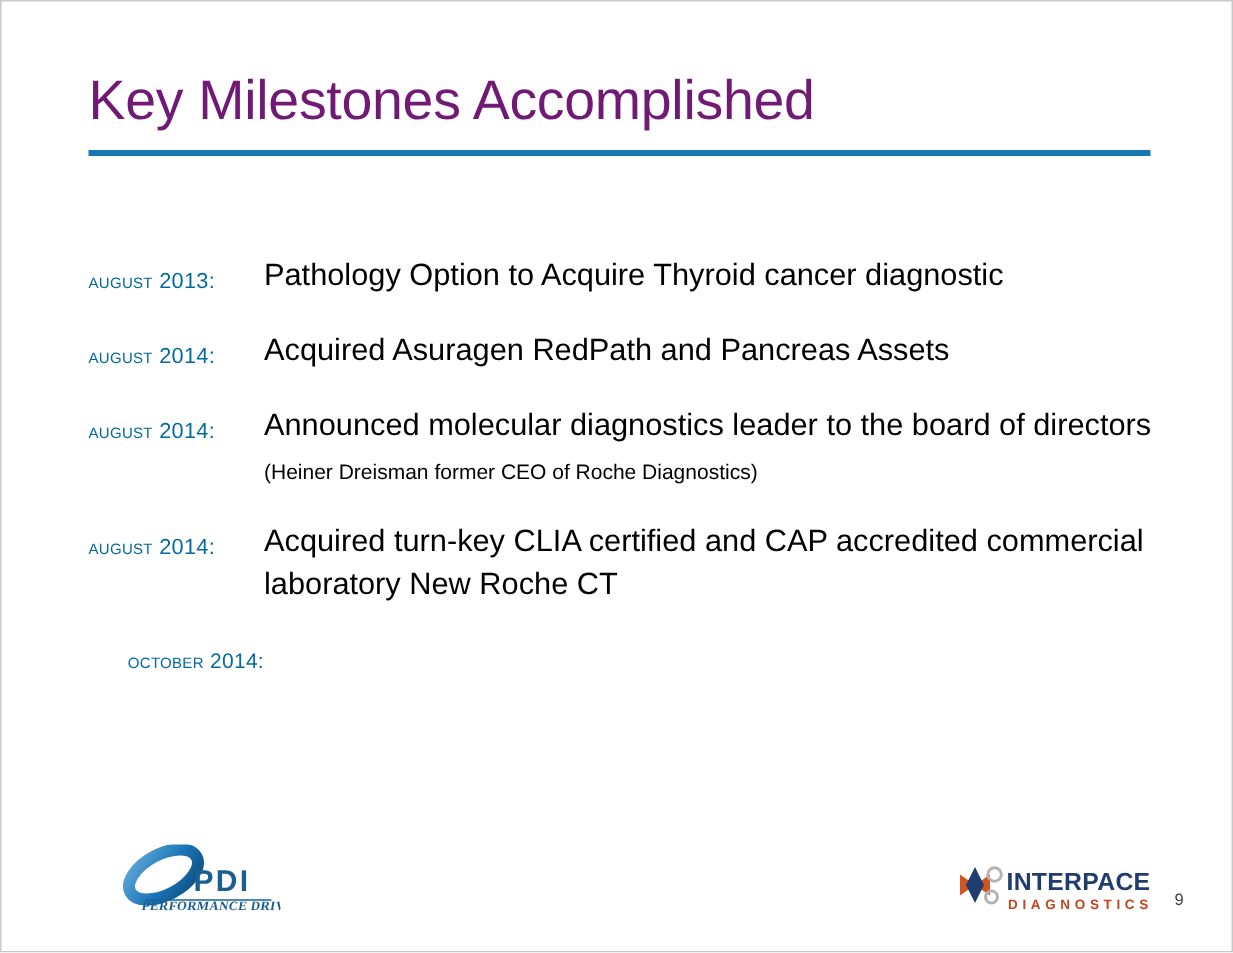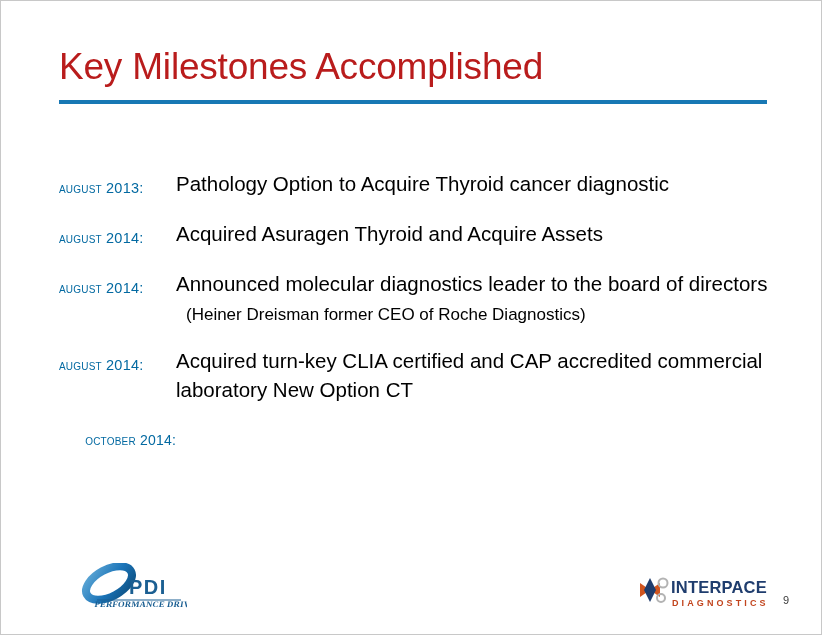--- a/index.html
+++ b/index.html
@@ -25,21 +25,21 @@
   .title-block {
     position: absolute;
     left: 58px;
     top: 44px;
     width: 710px;
   }
   .slide-title {
     font-size: 37px;
     line-height: 44px;
     font-weight: 400;
-    color: #b91c1c;
+    color: #701a75;
     letter-spacing: -0.2px;
     white-space: nowrap;
   }
   .title-rule {
     position: absolute;
     left: 58px;
     top: 99px;
     width: 708px;
     height: 4px;
     background: #1878b4;
@@ -76,22 +76,21 @@
     font-size: 14px;
     text-align: right;
   }
   .m-body {
     flex: 1 1 auto;
     font-size: 20.5px;
     line-height: 29px;
     color: #000000;
   }
   .m-body .paren {
-    font-size: 17px;
-    margin-left: 10px;
+    font-size: 14px;
   }
 
   
   .pdi-logo {
     position: absolute;
     left: 76px;
     top: 562px;
     width: 110px;
     height: 48px;
   }
@@ -132,36 +131,36 @@
     <div class="milestone">
       <div class="m-date">August 2013:</div>
       <div class="m-body">
         <span>Pathology Option to Acquire Thyroid cancer diagnostic</span>
       </div>
     </div>
 
     <div class="milestone">
       <div class="m-date">August 2014:</div>
       <div class="m-body">
-        <span>Acquired Asuragen Thyroid and Acquire Assets</span>
+        <span>Acquired Asuragen RedPath and Pancreas Assets</span>
       </div>
     </div>
 
     <div class="milestone">
       <div class="m-date">August 2014:</div>
       <div class="m-body">
         <span>Announced molecular diagnostics leader to the board of directors</span>
         <span class="paren">(Heiner Dreisman former CEO of Roche Diagnostics)</span>
       </div>
     </div>
 
     <div class="milestone">
       <div class="m-date">August 2014:</div>
       <div class="m-body">
-        <span>Acquired turn-key CLIA certified and CAP accredited commercial laboratory New Option CT</span>
+        <span>Acquired turn-key CLIA certified and CAP accredited commercial laboratory New Roche CT</span>
       </div>
     </div>
 
     <div class="milestone">
       <div class="m-date wide">October 2014:</div>
     </div>
 
   </div>
 
   <div class="pdi-logo">

